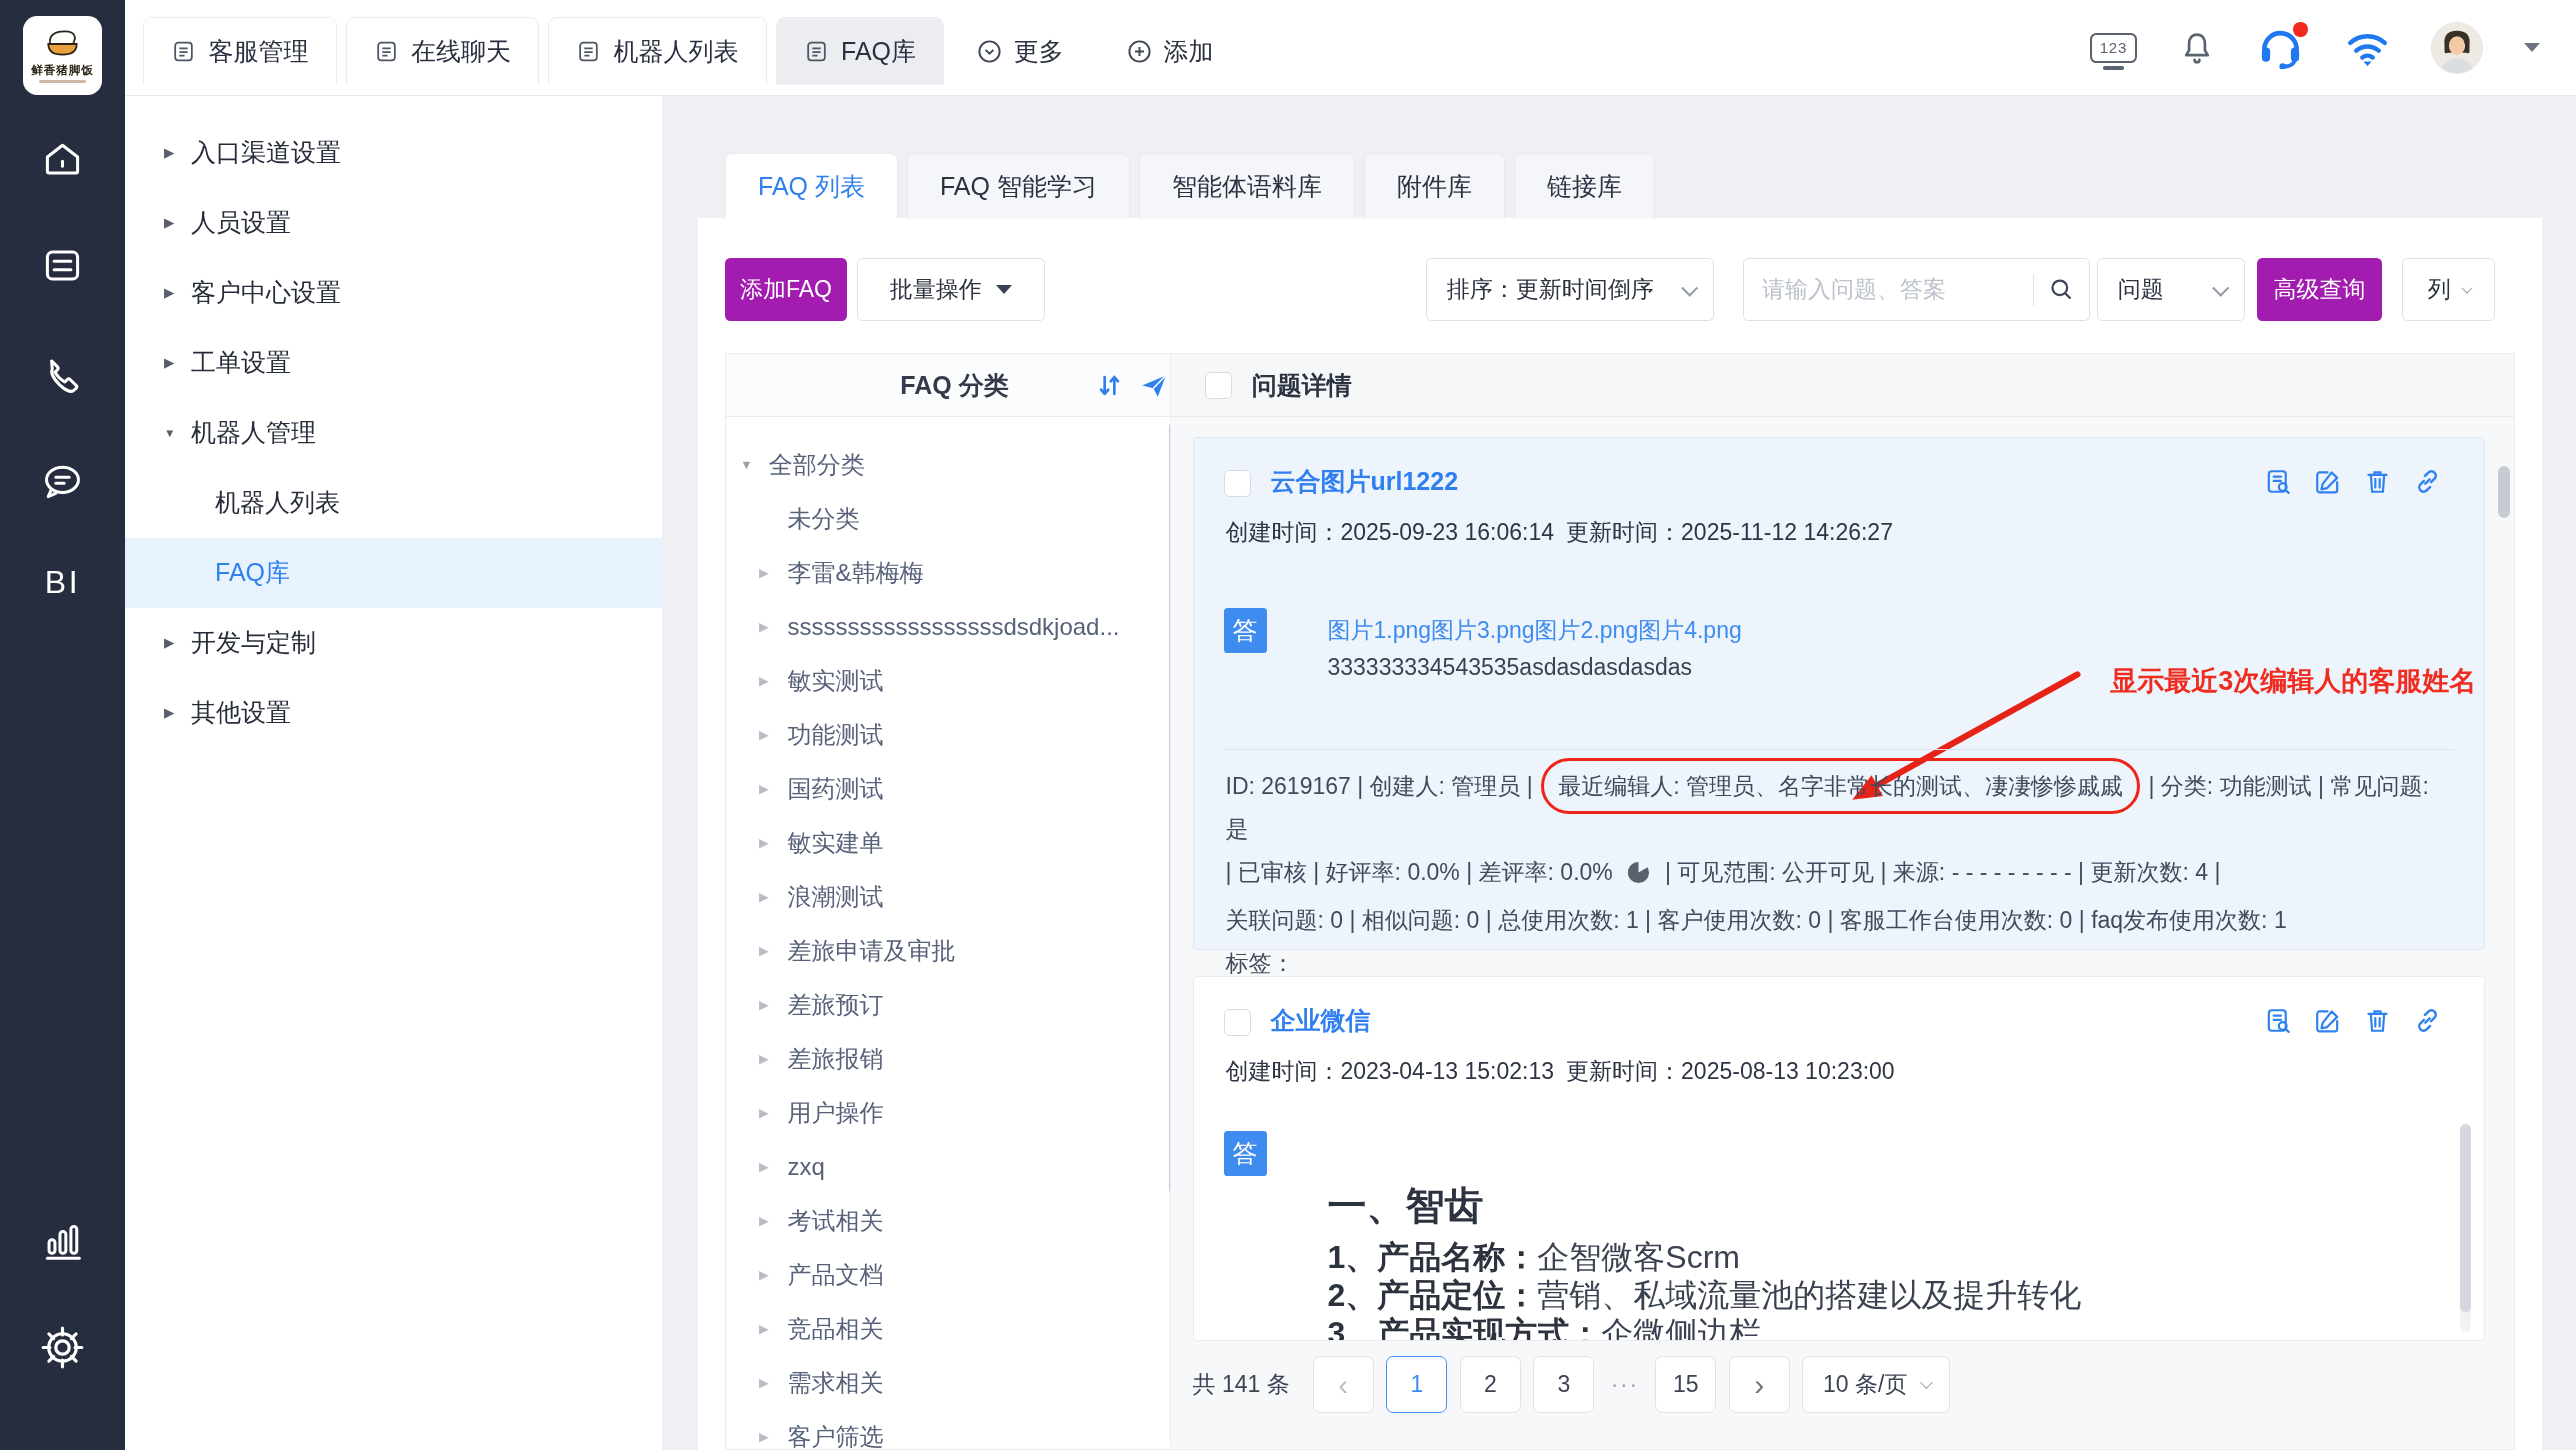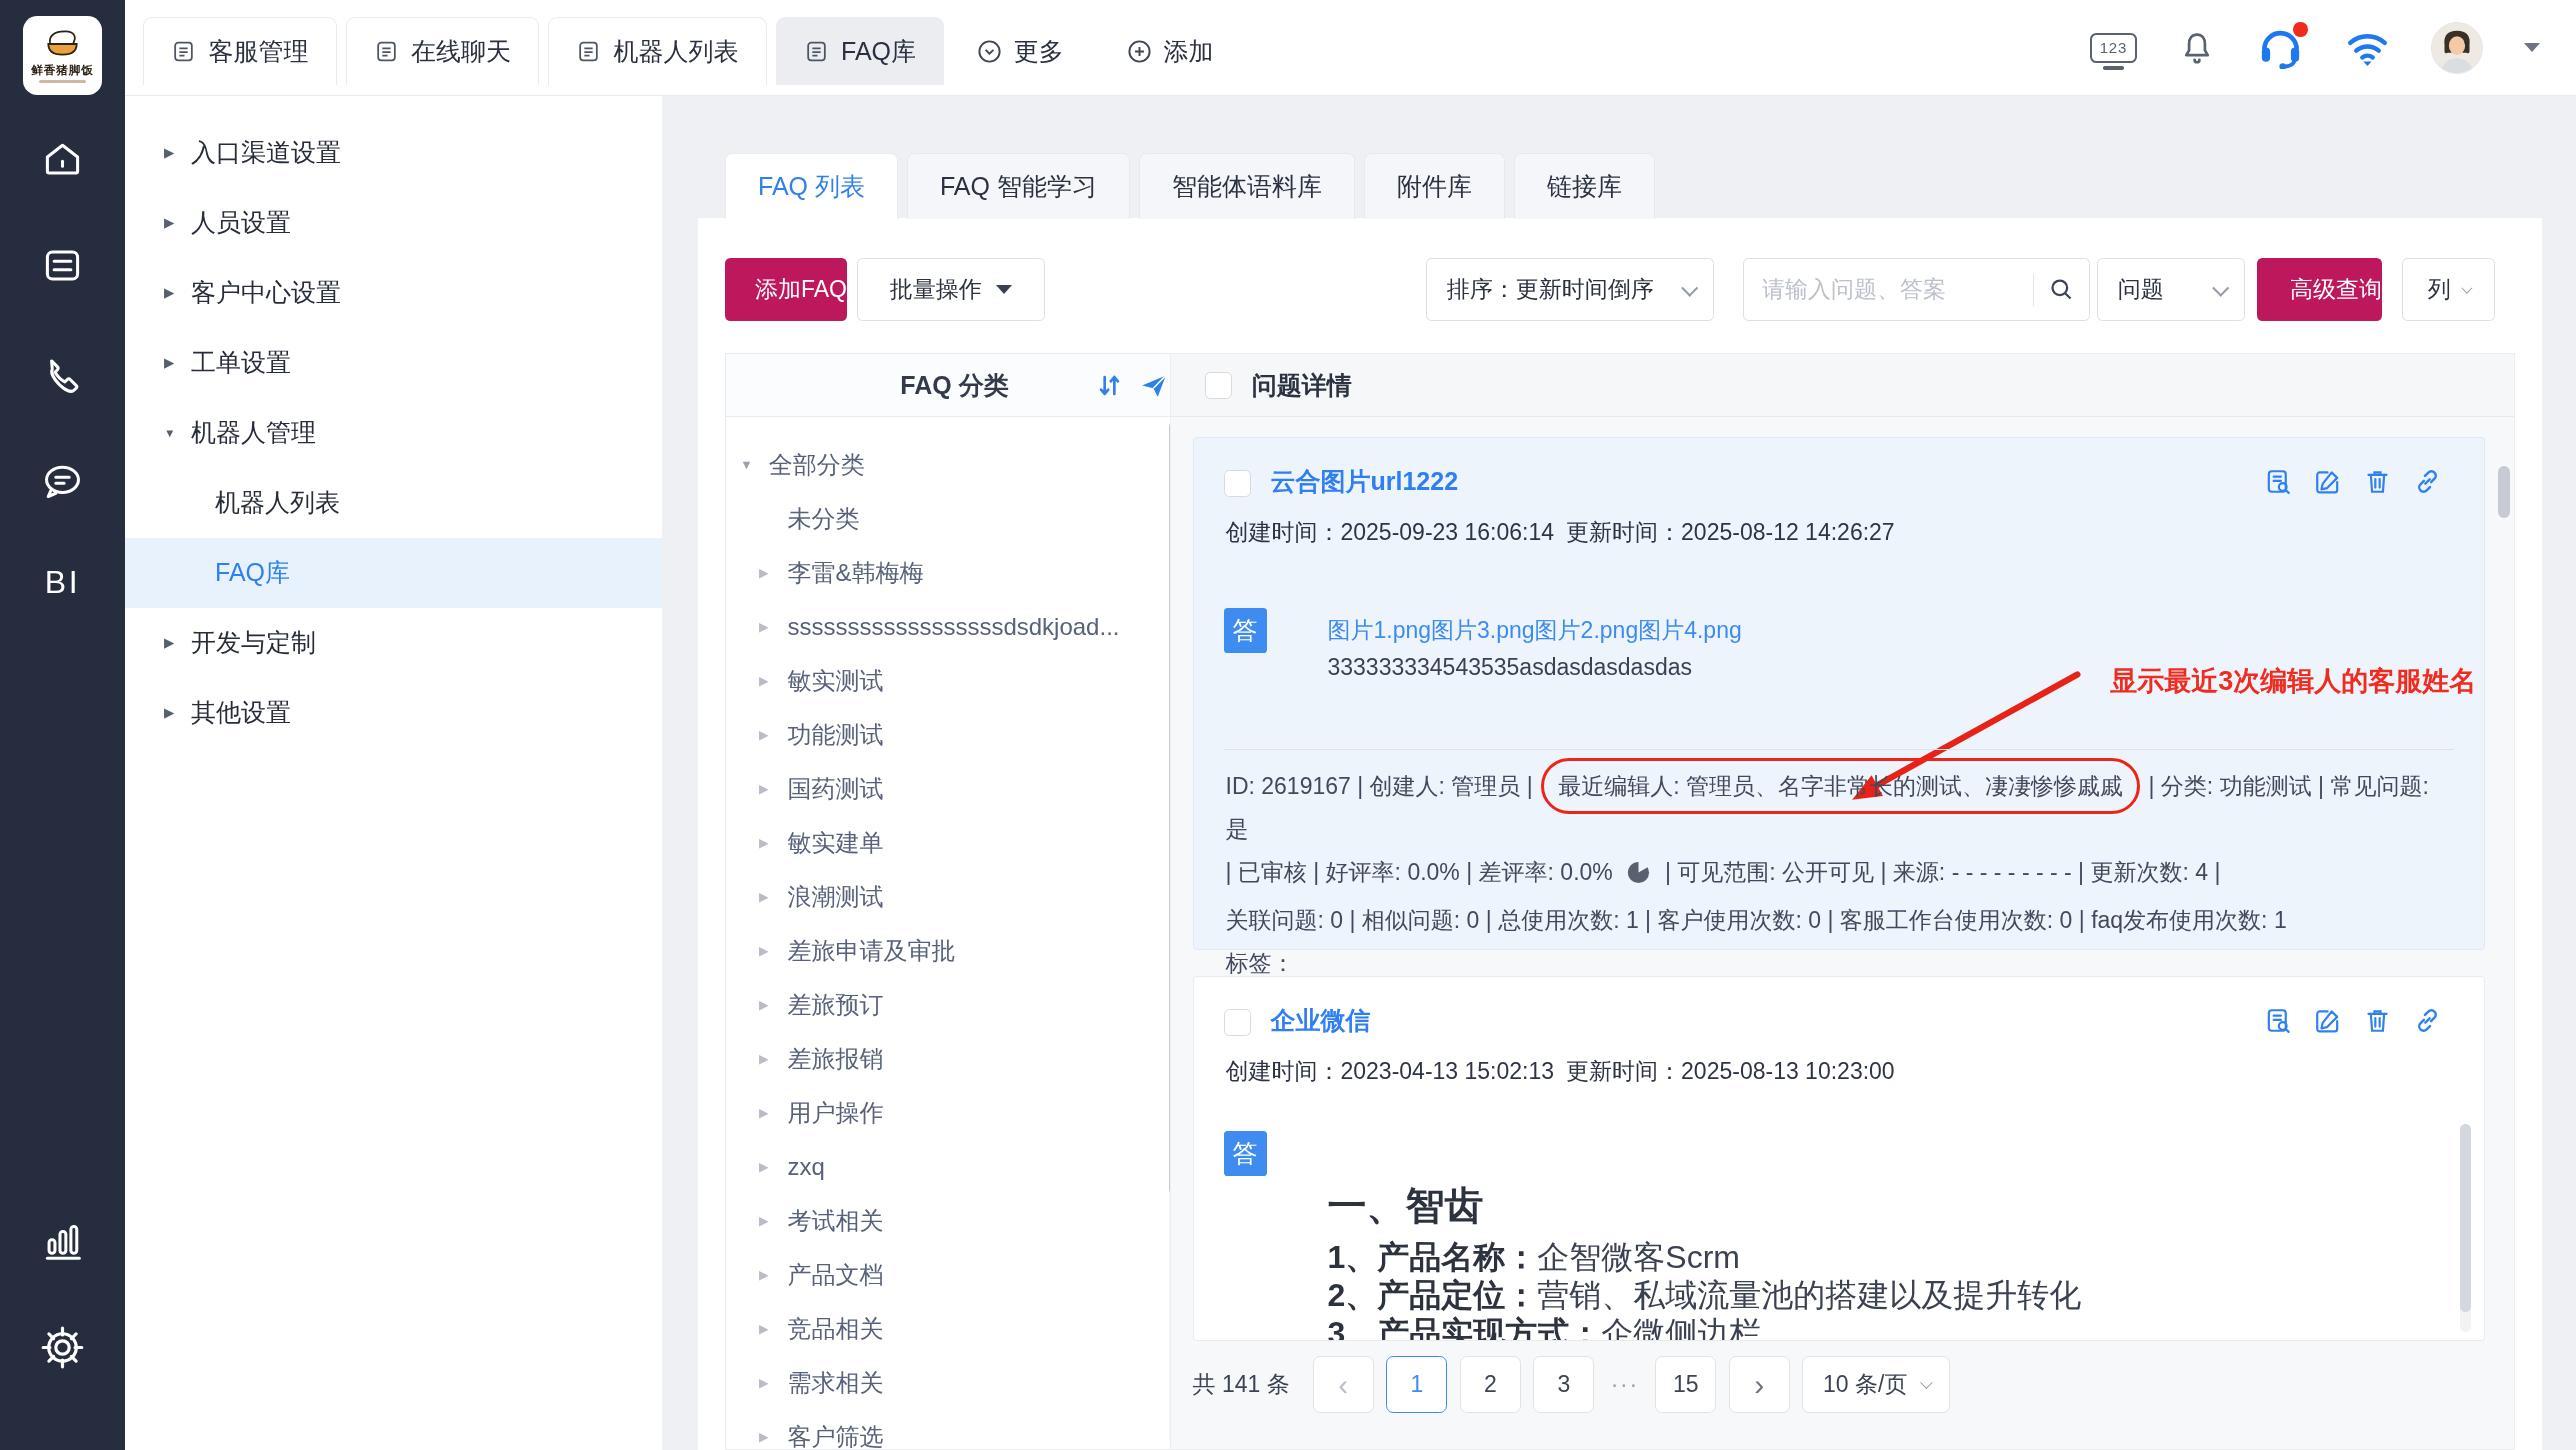--- a/index.html
+++ b/index.html
@@ -42,21 +42,21 @@
 
   
   .content-card { position:absolute; left:698px; top:218px; width:1844px; height:1233px; background:#fff; }
   .main-tabs { position:absolute; left:725px; top:153px; display:flex; }
   .mtab { height:66px; display:flex; align-items:center; padding:0 32px; margin-right:9px; font-size:25px; color:#2b3140;
     background:#f5f6f9; border:0.9px solid #e7e9ed; border-bottom:none; border-radius:7.2px 7.2px 0 0; cursor:pointer; white-space:nowrap; }
   .mtab.active { background:#fff; border-color:#e9ebef; color:#2f80ed; }
 
   
   .tb { position:absolute; top:258px; height:63px; display:flex; align-items:center; font-size:23px; }
-  .btn-blue { background:#be185d; color:#fff; border-radius:5.4px; justify-content:flex-end; cursor:pointer; }
+  .btn-blue { background:#a21caf; color:#fff; border-radius:5.4px; justify-content:center; cursor:pointer; }
   .btn-line { background:#fff; border:0.9px solid #dcdfe6; border-radius:5.4px; color:#2c3140; justify-content:center; cursor:pointer; }
   .tri-dn { width:0; height:0; border-left:8px solid transparent; border-right:8px solid transparent; border-top:9px solid #39404f; margin-left:14.3px; }
   .sel { background:#fff; border:0.9px solid #dcdfe6; border-radius:5.4px; color:#2c3140; padding:0 19.7px; justify-content:space-between; cursor:pointer; }
   .chev { width:11.6px; height:11.6px; border-right:2.7px solid #959ba8; border-bottom:2.7px solid #959ba8; transform:rotate(45deg) translateY(-2.7px); }
   .searchbox { background:#fff; border:0.9px solid #dcdfe6; border-radius:5.4px; padding:0 0 0 18px; }
   .searchbox input { border:none; outline:none; flex:1; font-size:23px; color:#2c3140; min-width:0; background:transparent; }
   .searchbox input::placeholder { color:#bcc1cb; }
   .s-div { width:0.9px; height:32px; background:#e0e3e8; }
 
   
@@ -506,21 +506,21 @@
         <span>
             <svg width="29" height="29" viewBox="0 0 24 24" fill="none" stroke="#2f81f0" stroke-width="2" stroke-linecap="round">
               <path d="M10.2 13.8 L13.8 10.2"></path>
               <path d="M9 11.5 L6.2 14.3 a3.6 3.6 0 0 0 5.1 5.1 L14.1 16.6"></path>
               <path d="M15 12.5 L17.8 9.7 a3.6 3.6 0 0 0 -5.1 -5.1 L9.9 7.4"></path>
             </svg>
           </span>
       </div>
       <div class="fcard-dates">
         <span>创建时间：2025-09-23 16:06:14</span>
-        <span>更新时间：2025-08-12 14:26:27</span>
+        <span>更新时间：2025-11-12 14:26:27</span>
       </div>
       <div class="ans-badge">答</div>
       <div class="ans-link">图片1.png图片3.png图片2.png图片4.png</div>
       <div class="ans-text">333333334543535asdasdasdasdas</div>
       <div class="annotation">显示最近3次编辑人的客服姓名</div>
       <svg class="arrow-svg" width="286" height="152" viewBox="0 0 320 170">
         <path d="M288 14 L60 140" stroke="#e72318" stroke-width="7" stroke-linecap="round"></path>
         <polygon points="36,154 57.7,126.6 70.4,149.9" fill="#e72318"></polygon>
       </svg>
       <div class="card-div"></div>

